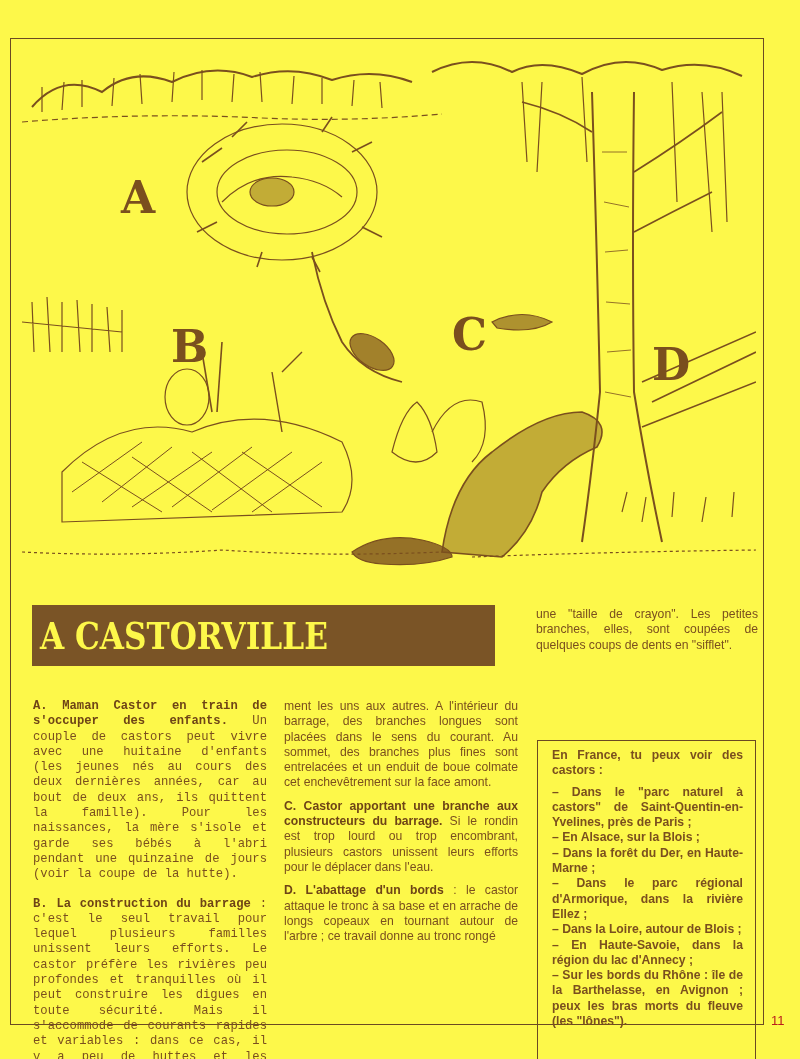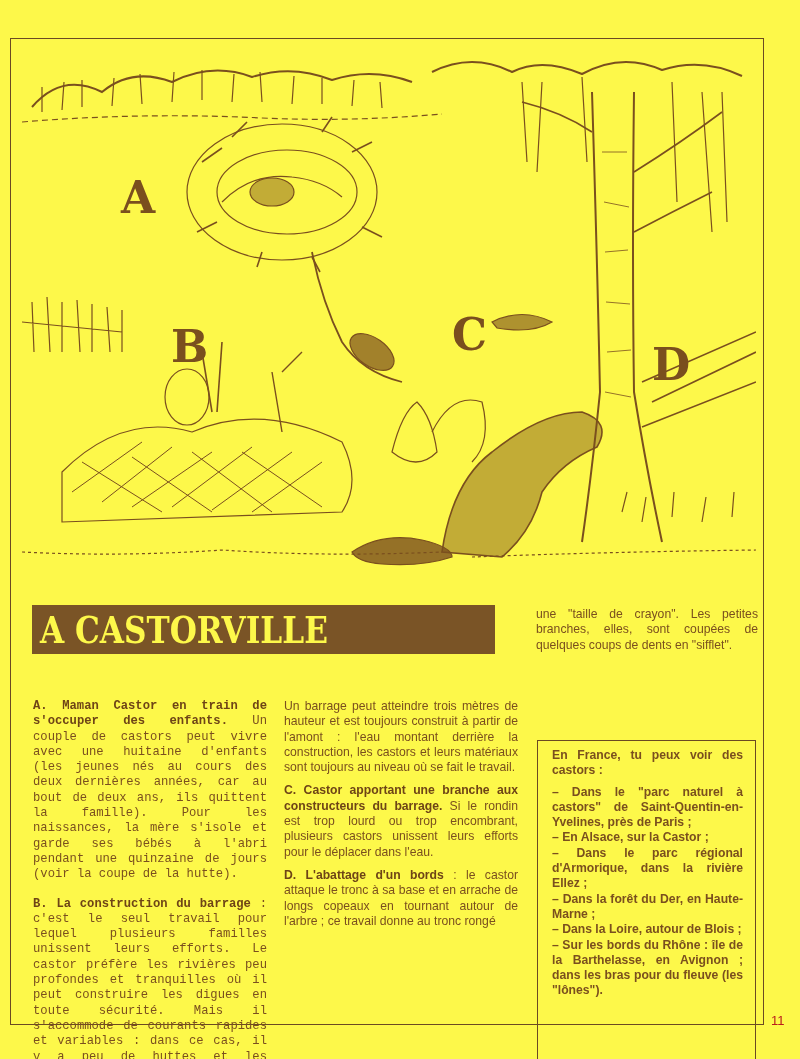--- a/index.html
+++ b/index.html
@@ -1,21 +1,21 @@
 <!DOCTYPE html>
 <html><head>
 <meta charset="utf-8">
 <style>
   html,body{margin:0;padding:0;}
   body{width:800px;height:1059px;background:#fdf84a;position:relative;overflow:hidden;
        font-family:"Liberation Sans",sans-serif;color:#7a4f1e;}
   .frame{position:absolute;left:10px;top:38px;width:754px;height:987px;border:1.5px solid #6b4a22;box-sizing:border-box;}
   .illus{position:absolute;left:22px;top:52px;width:734px;height:520px;}
   .letter{position:absolute;font-family:"DejaVu Serif",serif;font-weight:bold;color:#7a4f1e;font-size:44px;line-height:1;}
-  .banner{position:absolute;left:32px;top:605px;width:463px;height:49px;background:#7a5426;
+  .banner{position:absolute;left:32px;top:605px;width:463px;height:61px;background:#7a5426;
           display:flex;align-items:center;padding-left:8px;box-sizing:border-box;}
   .banner span{font-family:"DejaVu Serif",serif;font-weight:bold;color:#fdf84a;font-size:38px;letter-spacing:0px;
                transform:scaleX(0.82);transform-origin:left center;white-space:nowrap;}
   .col{position:absolute;font-size:12.2px;line-height:15.3px;text-align:justify;color:#7a4f1e;}
   .col p{margin:0 0 8px 0;}
   .col b{color:#6e4416;}
   .c1{left:33px;top:699px;width:234px;font-family:Liberation Mono, monospace;}
   .c2{left:284px;top:699px;width:234px;}
   .c3{left:536px;top:607px;width:222px;}
   .infobox{position:absolute;left:537px;top:740px;width:219px;height:367px;border:1.3px solid #6b4a22;box-sizing:border-box;
@@ -83,32 +83,33 @@
 <div class="banner">
   <span>A CASTORVILLE</span>
 </div>
 
 <div class="col c1">
   <p><b>A. Maman Castor en train de s'occuper des enfants.</b><span> Un couple de castors peut vivre avec une huitaine d'enfants (les jeunes nés au cours des deux dernières années, car au bout de deux ans, ils quittent la famille). Pour les naissances, la mère s'isole et garde ses bébés à l'abri pendant une quinzaine de jours (voir la coupe de la hutte).</span></p>
   <p style="margin-top:14px;"><b>B. La construction du barrage</b><span> : c'est le seul travail pour lequel plusieurs familles unissent leurs efforts. Le castor préfère les rivières peu profondes et tranquilles où il peut construire les digues en toute sécurité. Mais il s'accommode de courants rapides et variables : dans ce cas, il y a peu de huttes et les barrages sont souvent détruits par le courant, ce qui oblige le castor à recommencer...</span></p>
 </div>
 
 <div class="col c2">
-  <p>Un barrage peut atteindre trois mètres de hauteur et est toujours construit à partir de l'amont : l'eau montant derrière la construction, les castors et leurs matériaux sont toujours au niveau où se fait le travail.</p>
+  <p>ment les uns aux autres. A l'intérieur du barrage, des branches longues sont placées dans le sens du courant. Au sommet, des branches plus fines sont entrelacées et un enduit de boue colmate cet enchevêtrement sur la face amont.</p>
   <p><b>C. Castor apportant une branche aux constructeurs du barrage.</b><span> Si le rondin est trop lourd ou trop encombrant, plusieurs castors unissent leurs efforts pour le déplacer dans l'eau.</span></p>
   <p><b>D. L'abattage d'un bords</b><span> : le castor attaque le tronc à sa base et en arrache de longs copeaux en tournant autour de l'arbre ; ce travail donne au tronc rongé</span></p>
 </div>
 
 <div class="col c3">
   <p>une "taille de crayon". Les petites branches, elles, sont coupées de quelques coups de dents en "sifflet".</p>
 </div>
 
 <div class="infobox">
   <p class="intro" style="margin-top:0;">En France, tu peux voir des castors :</p>
   <p class="item">– Dans le "parc naturel à castors" de Saint-Quentin-en-Yvelines, près de Paris ;</p>
-  <p class="item">– En Alsace, sur la Castor ;</p>
+  <p class="item">– En Alsace, sur la Blois ;</p>
+  <p class="item">– Dans la forêt du Der, en Haute-Marne ;</p>
   <p class="item">– Dans le parc régional d'Armorique, dans la rivière Ellez ;</p>
-  <p class="item">– Dans la forêt du Der, en Haute-Marne ;</p>
   <p class="item">– Dans la Loire, autour de Blois ;</p>
-  <p class="item">– Sur les bords du Rhône : île de la Barthelasse, en Avignon ; dans les bras pour du fleuve (les "lônes").</p>
+  <p class="item">– En Haute-Savoie, dans la région du lac d'Annecy ;</p>
+  <p class="item">– Sur les bords du Rhône : île de la Barthelasse, en Avignon ; peux les bras morts du fleuve (les "lônes").</p>
 </div>
 
 <div class="pagenum">11</div>
 
 </body></html>

